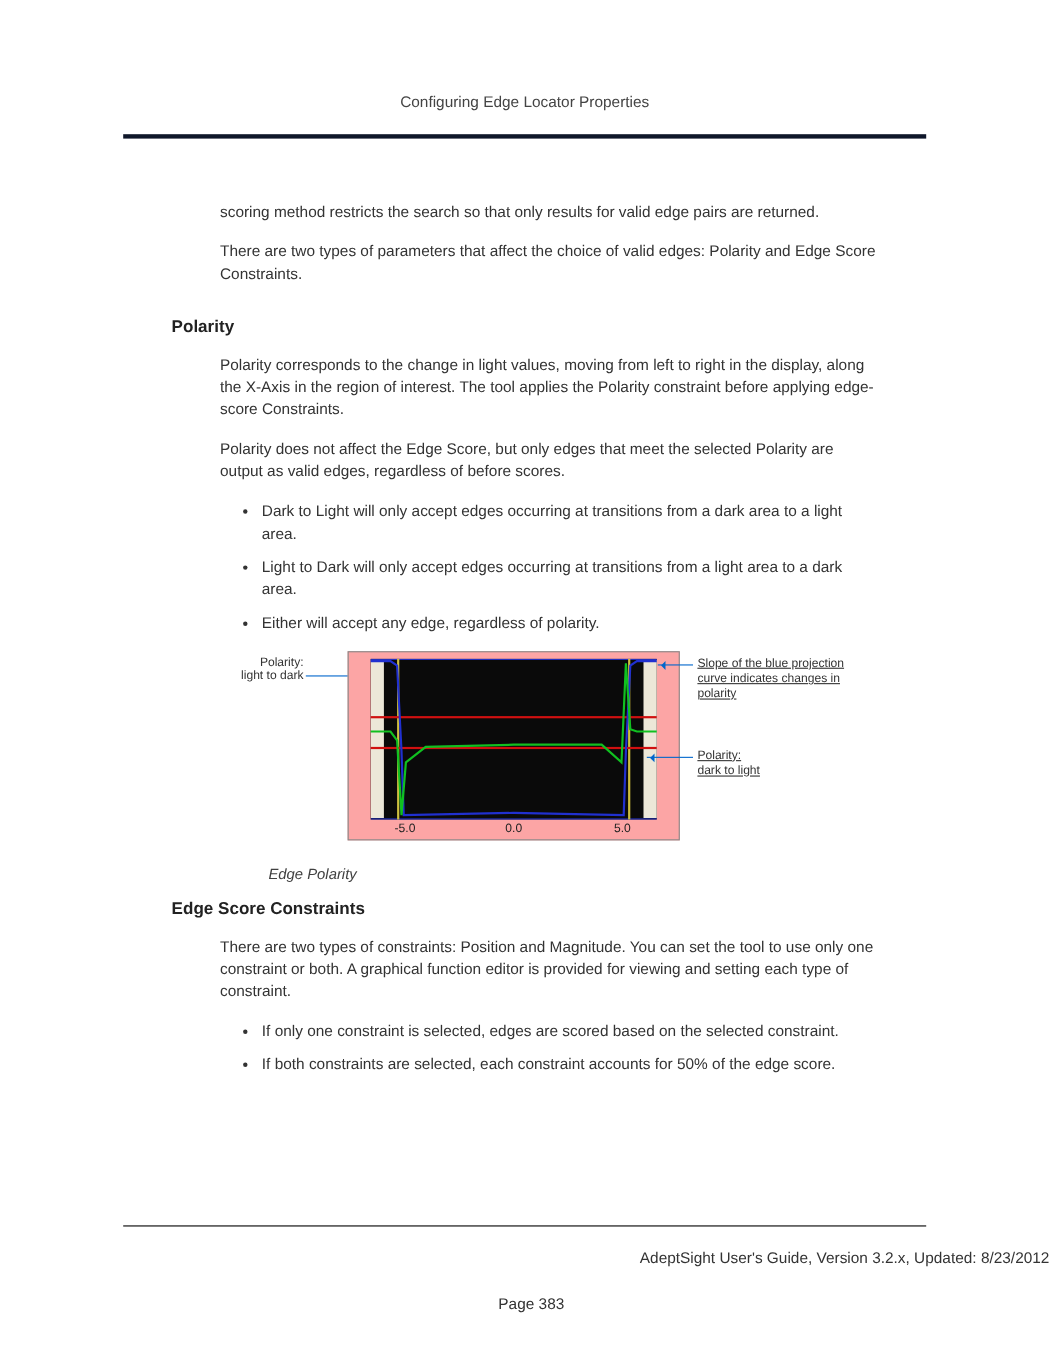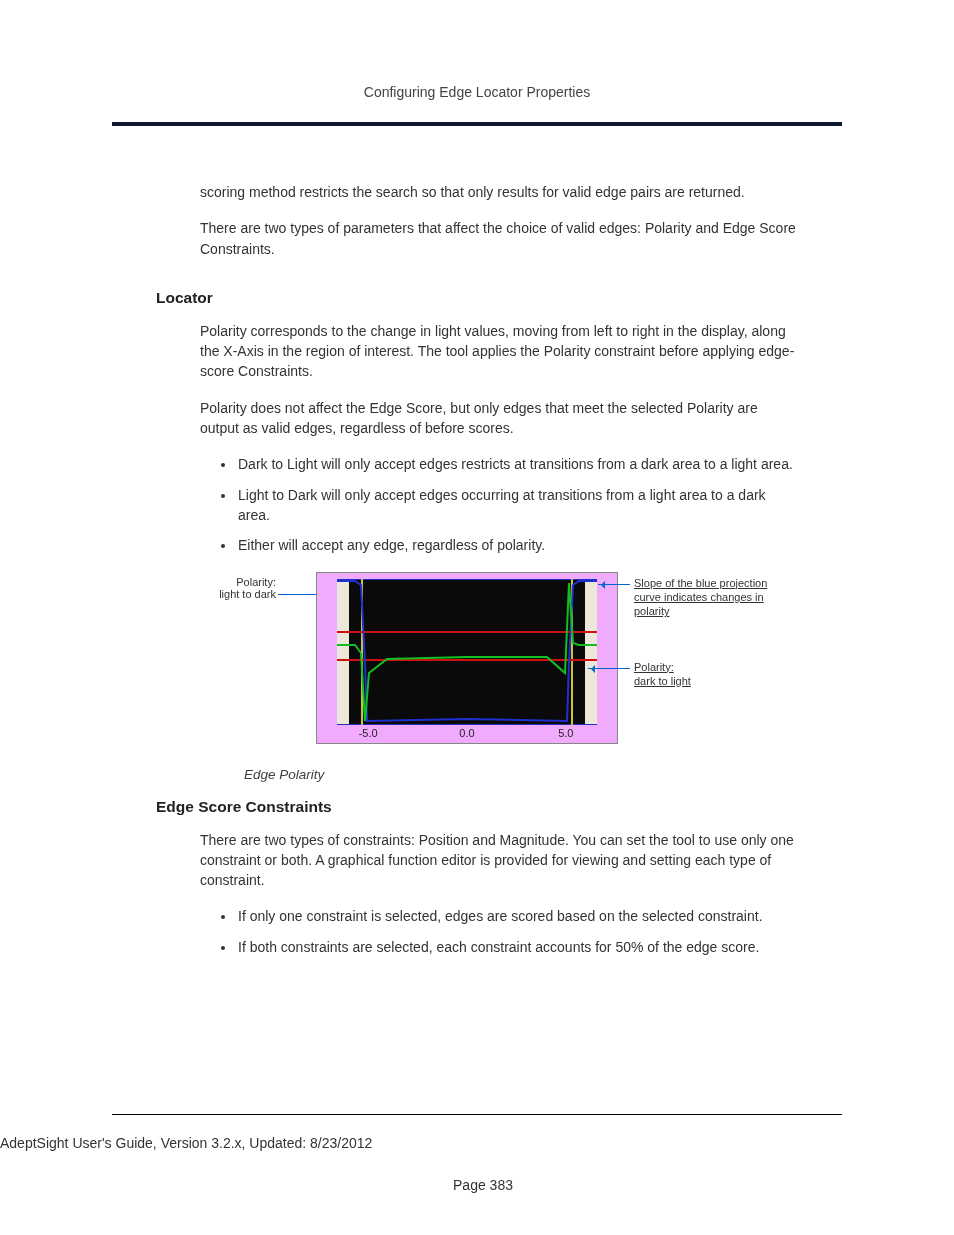--- a/index.html
+++ b/index.html
@@ -98,21 +98,21 @@
     border: 4px solid transparent;
     border-right-color: #0066cc;
   }
   .plot {
     position: absolute;
     left: 116px;
     top: 0;
     width: 300px;
     height: 170px;
     border: 1px solid #888;
-    background: #f0abfc;
+    background: #fca5a5;
   }
   .plot-inner {
     position: absolute;
     left: 20px;
     top: 6px;
     right: 20px;
     bottom: 18px;
     background: #0a0a0a;
     border-top: 1px solid #2030c0;
     border-bottom: 1px solid #2030c0;
@@ -164,21 +164,21 @@
     position: absolute;
     left: 112px;
     right: 112px;
     bottom: 120px;
   }
   .footer-text {
     position: absolute;
     left: 0;
     right: 0;
     bottom: 84px;
-    text-align: left;
+    text-align: right;
     font-size: 14px;
     color: #333;
   }
   .pagenum {
     position: absolute;
     left: 0;
     right: 0;
     bottom: 42px;
     text-align: center;
     font-size: 14px;
@@ -193,27 +193,27 @@
 
   <div class="header">
     <span>Configuring Edge Locator Properties</span>
   </div>
 
   <div class="content">
 
     <p class="para">scoring method restricts the search so that only results for valid edge pairs are returned.</p>
     <p class="para">There are two types of parameters that affect the choice of valid edges: Polarity and Edge Score Constraints.</p>
 
-    <div class="h2">Locator</div>
+    <div class="h2">Polarity</div>
 
     <p class="para">Polarity corresponds to the change in light values, moving from left to right in the display, along the X-Axis in the region of interest. The tool applies the Polarity constraint before applying edge-score Constraints.</p>
     <p class="para">Polarity does not affect the Edge Score, but only edges that meet the selected Polarity are output as valid edges, regardless of before scores.</p>
 
     <ul>
-      <li>Dark to Light will only accept edges restricts at transitions from a dark area to a light area.</li>
+      <li>Dark to Light will only accept edges occurring at transitions from a dark area to a light area.</li>
       <li>Light to Dark will only accept edges occurring at transitions from a light area to a dark area.</li>
       <li>Either will accept any edge, regardless of polarity.</li>
     </ul>
 
     <div class="figure-wrap">
       <div class="figure">
 
         <div class="leftlabel" style="left:0; top:4px;">
           <span>Polarity:</span><br>
           <span>light to dark</span>

